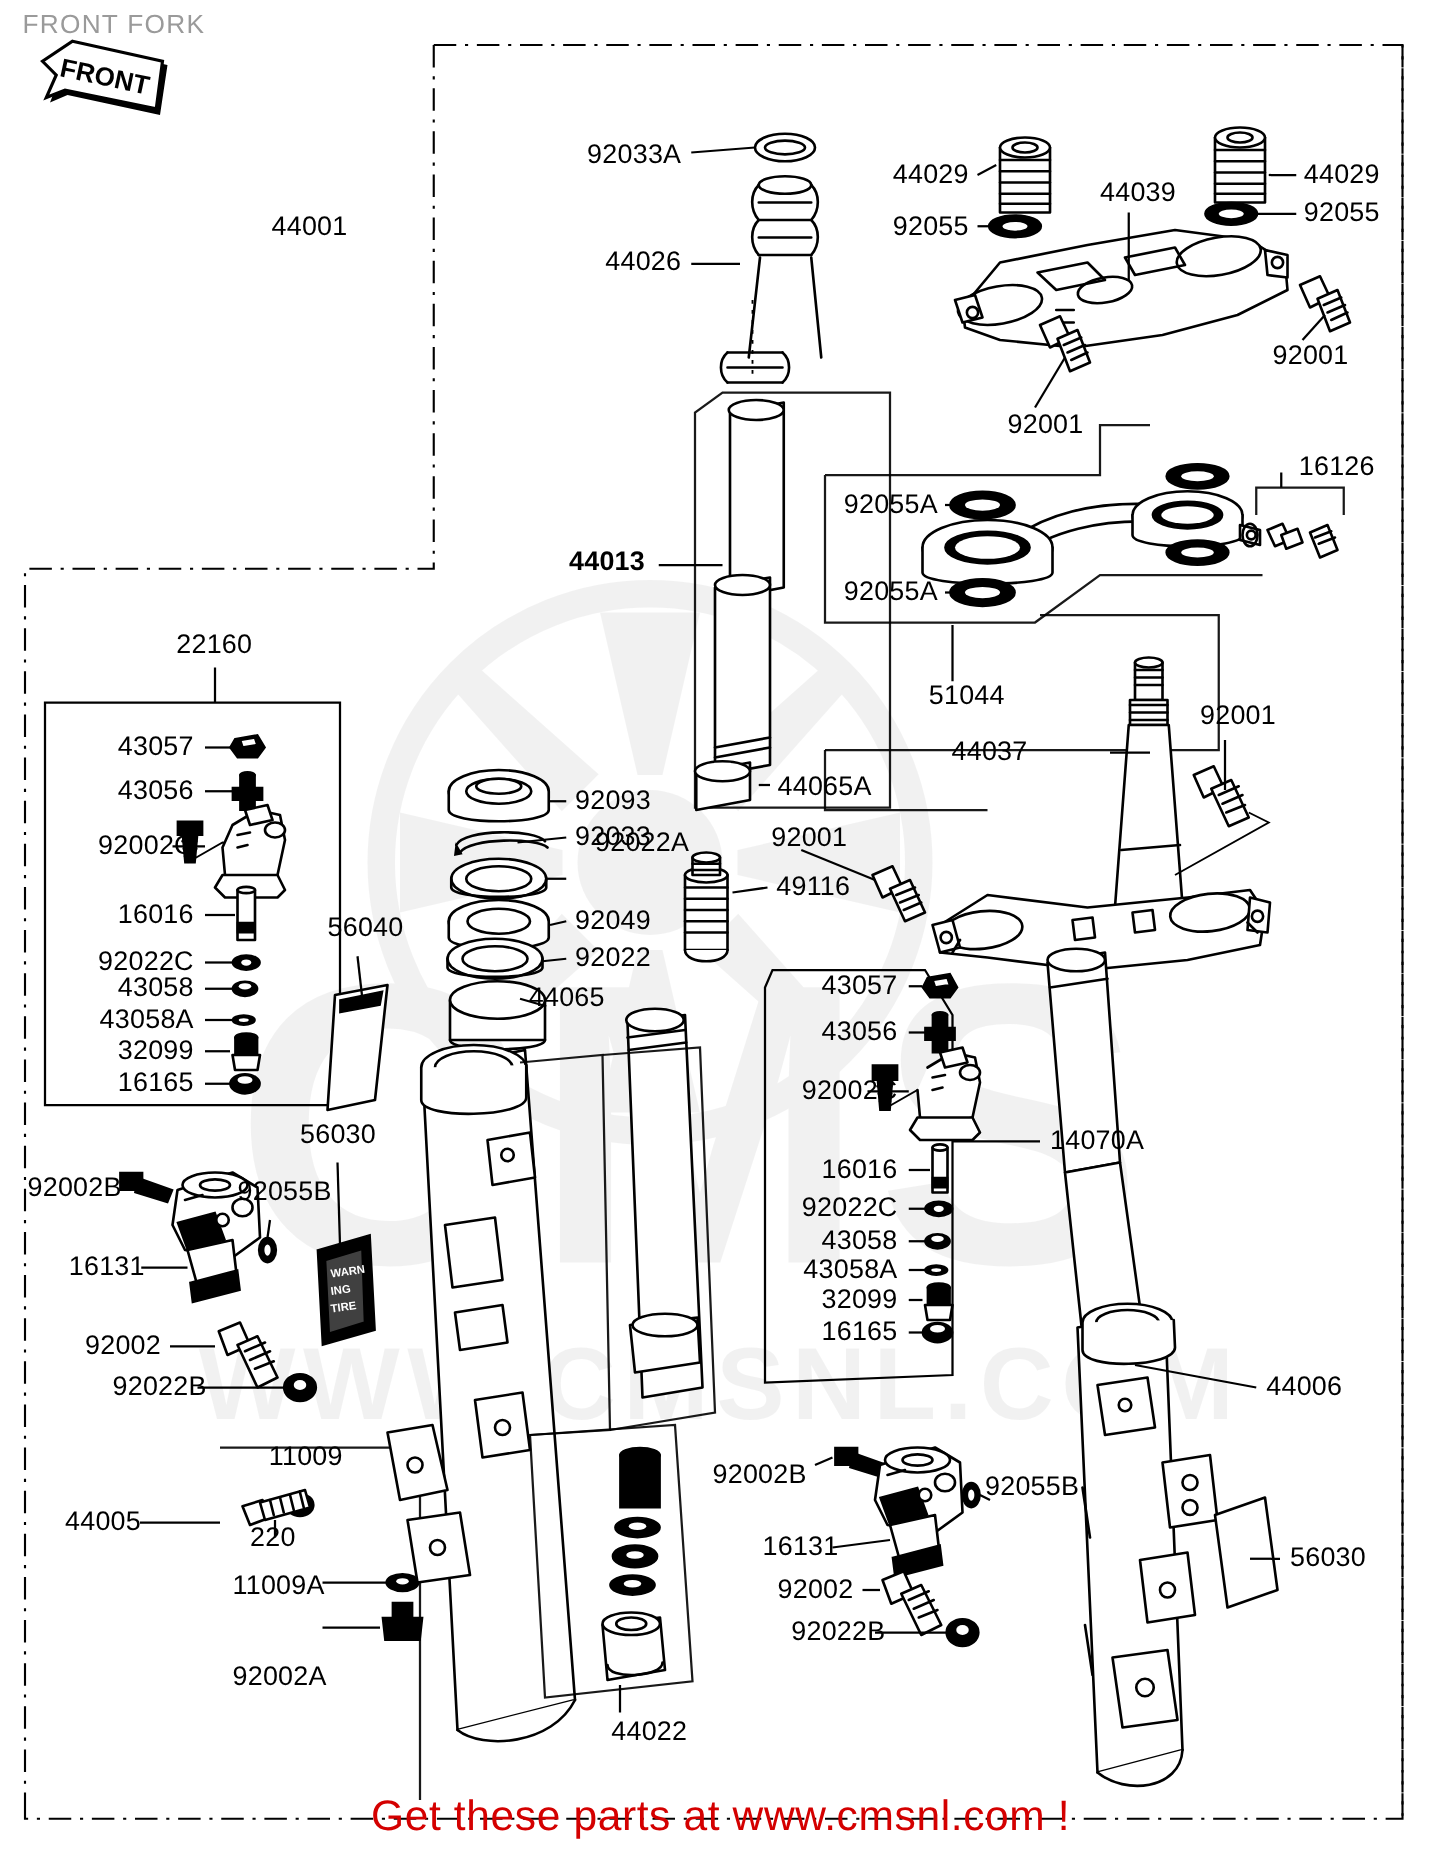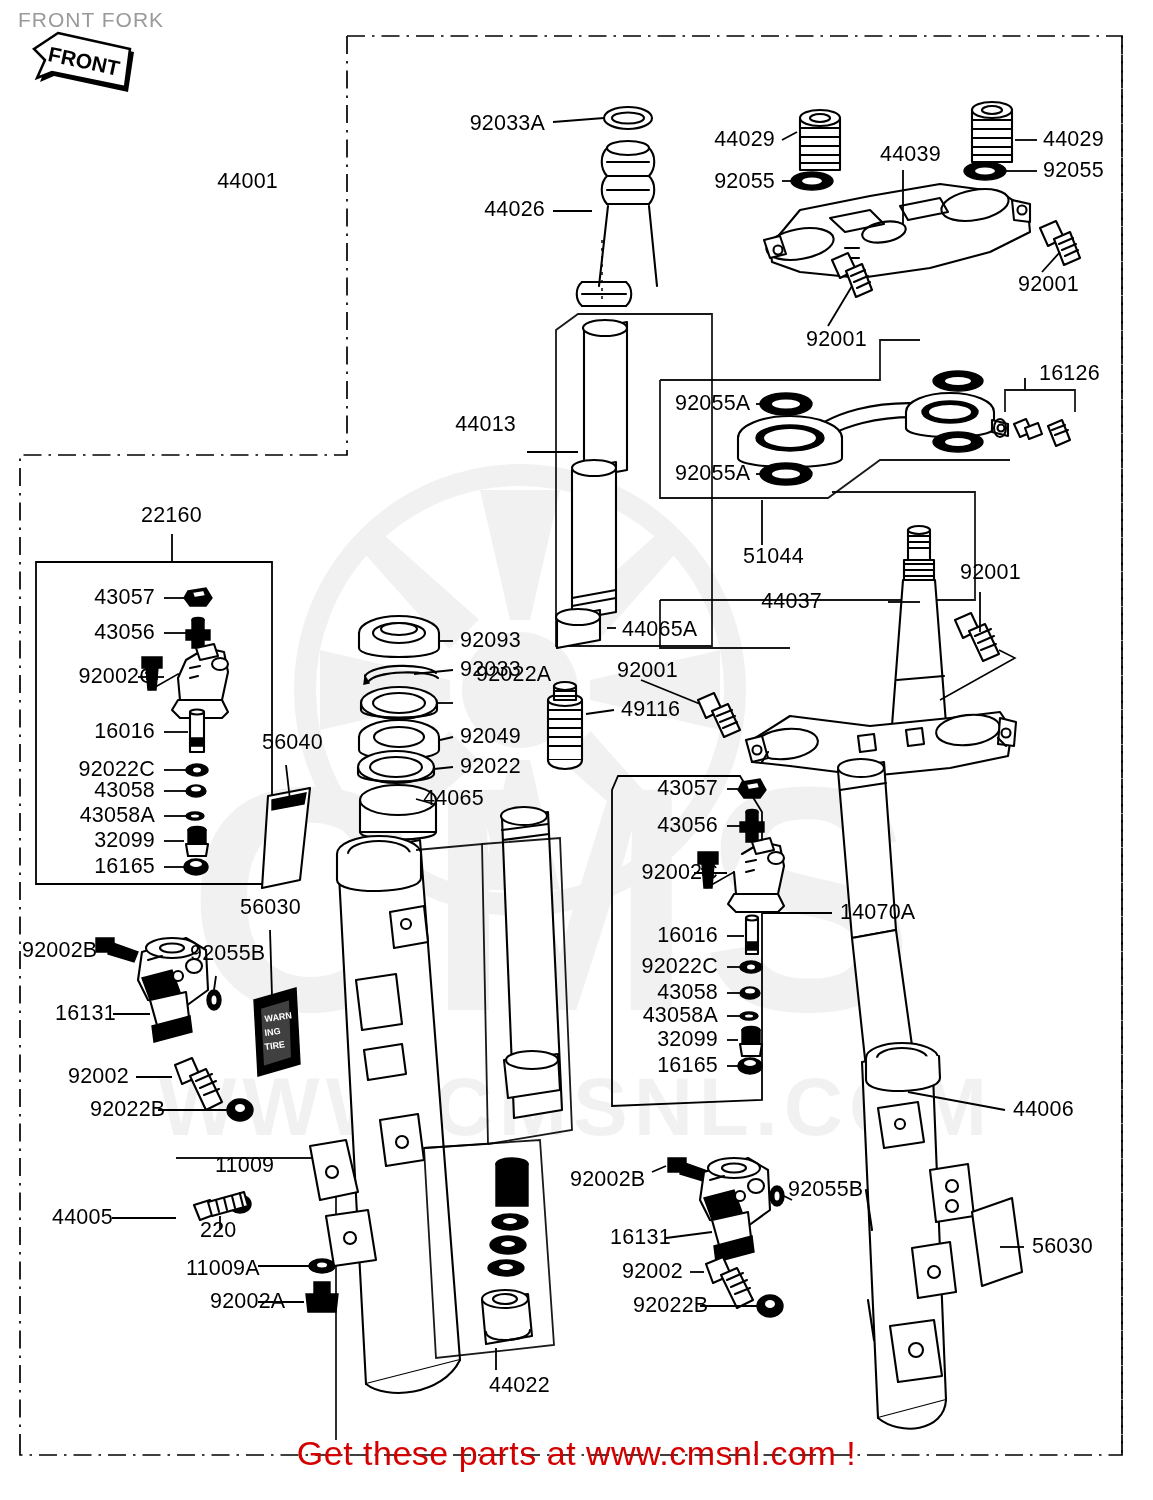--- a/index.html
+++ b/index.html
@@ -671,21 +671,21 @@
     <div class="lbl r" style="left: 775px; top: 169px;">92055</div>
     <div class="lbl" style="left: 880px; top: 142px;">44039</div>
     <div class="lbl" style="left: 1043px; top: 127px;">44029</div>
     <div class="lbl" style="left: 1043px; top: 158px;">92055</div>
     <div class="lbl" style="left: 1018px; top: 272px;">92001</div>
     <div class="lbl" style="left: 806px; top: 327px;">92001</div>
     <div class="lbl" style="left: 995px; top: 361px; margin-left: 44px;">16126</div>
     <div class="lbl" style="left: 675px; top: 391px;">92055A</div>
     <div class="lbl" style="left: 675px; top: 461px;">92055A</div>
     <div class="lbl" style="left: 743px; top: 544px;">51044</div>
-    <div class="lbl r" style="left: 516px; top: 412px;">44013</div>
+    <div class="lbl r" style="left: 516px; top: 437px; font-weight: bold;">44013</div>
     <div class="lbl" style="left: 622px; top: 617px;">44065A</div>
     <div class="lbl" style="left: 141px; top: 503px;">22160</div>
     <div class="lbl r" style="left: 155px; top: 585px;">43057</div>
     <div class="lbl r" style="left: 155px; top: 620px;">43056</div>
     <div class="lbl r" style="left: 155px; top: 664px;">92002C</div>
     <div class="lbl r" style="left: 155px; top: 719px;">16016</div>
     <div class="lbl r" style="left: 155px; top: 757px;">92022C</div>
     <div class="lbl r" style="left: 155px; top: 778px;">43058</div>
     <div class="lbl r" style="left: 155px; top: 803px;">43058A</div>
     <div class="lbl r" style="left: 155px; top: 828px;">32099</div>
@@ -714,21 +714,21 @@
     <div class="lbl" style="left: 240px; top: 895px;">56030</div>
     <div class="lbl" style="left: 190px; top: 941px;">92055B</div>
     <div class="lbl" style="left: 22px; top: 938px;">92002B</div>
     <div class="lbl" style="left: 55px; top: 1001px;">16131</div>
     <div class="lbl" style="left: 68px; top: 1064px;">92002</div>
     <div class="lbl" style="left: 90px; top: 1097px;">92022B</div>
     <div class="lbl" style="left: 215px; top: 1153px;">11009</div>
     <div class="lbl" style="left: 52px; top: 1205px;">44005</div>
     <div class="lbl" style="left: 200px; top: 1218px;">220</div>
     <div class="lbl" style="left: 186px; top: 1256px;">11009A</div>
-    <div class="lbl" style="left: 186px; top: 1289px; margin-left: 24px;">92002A</div>
+    <div class="lbl" style="left: 186px; top: 1329px;">92002A</div>
     <div class="lbl" style="left: 489px; top: 1373px;">44022</div>
     <div class="lbl" style="left: 570px; top: 1167px;">92002B</div>
     <div class="lbl" style="left: 610px; top: 1225px;">16131</div>
     <div class="lbl" style="left: 788px; top: 1177px;">92055B</div>
     <div class="lbl" style="left: 622px; top: 1259px;">92002</div>
     <div class="lbl" style="left: 633px; top: 1293px;">92022B</div>
     <div class="lbl" style="left: 1013px; top: 1097px;">44006</div>
     <div class="lbl" style="left: 1032px; top: 1234px;">56030</div>
   </div>
 

